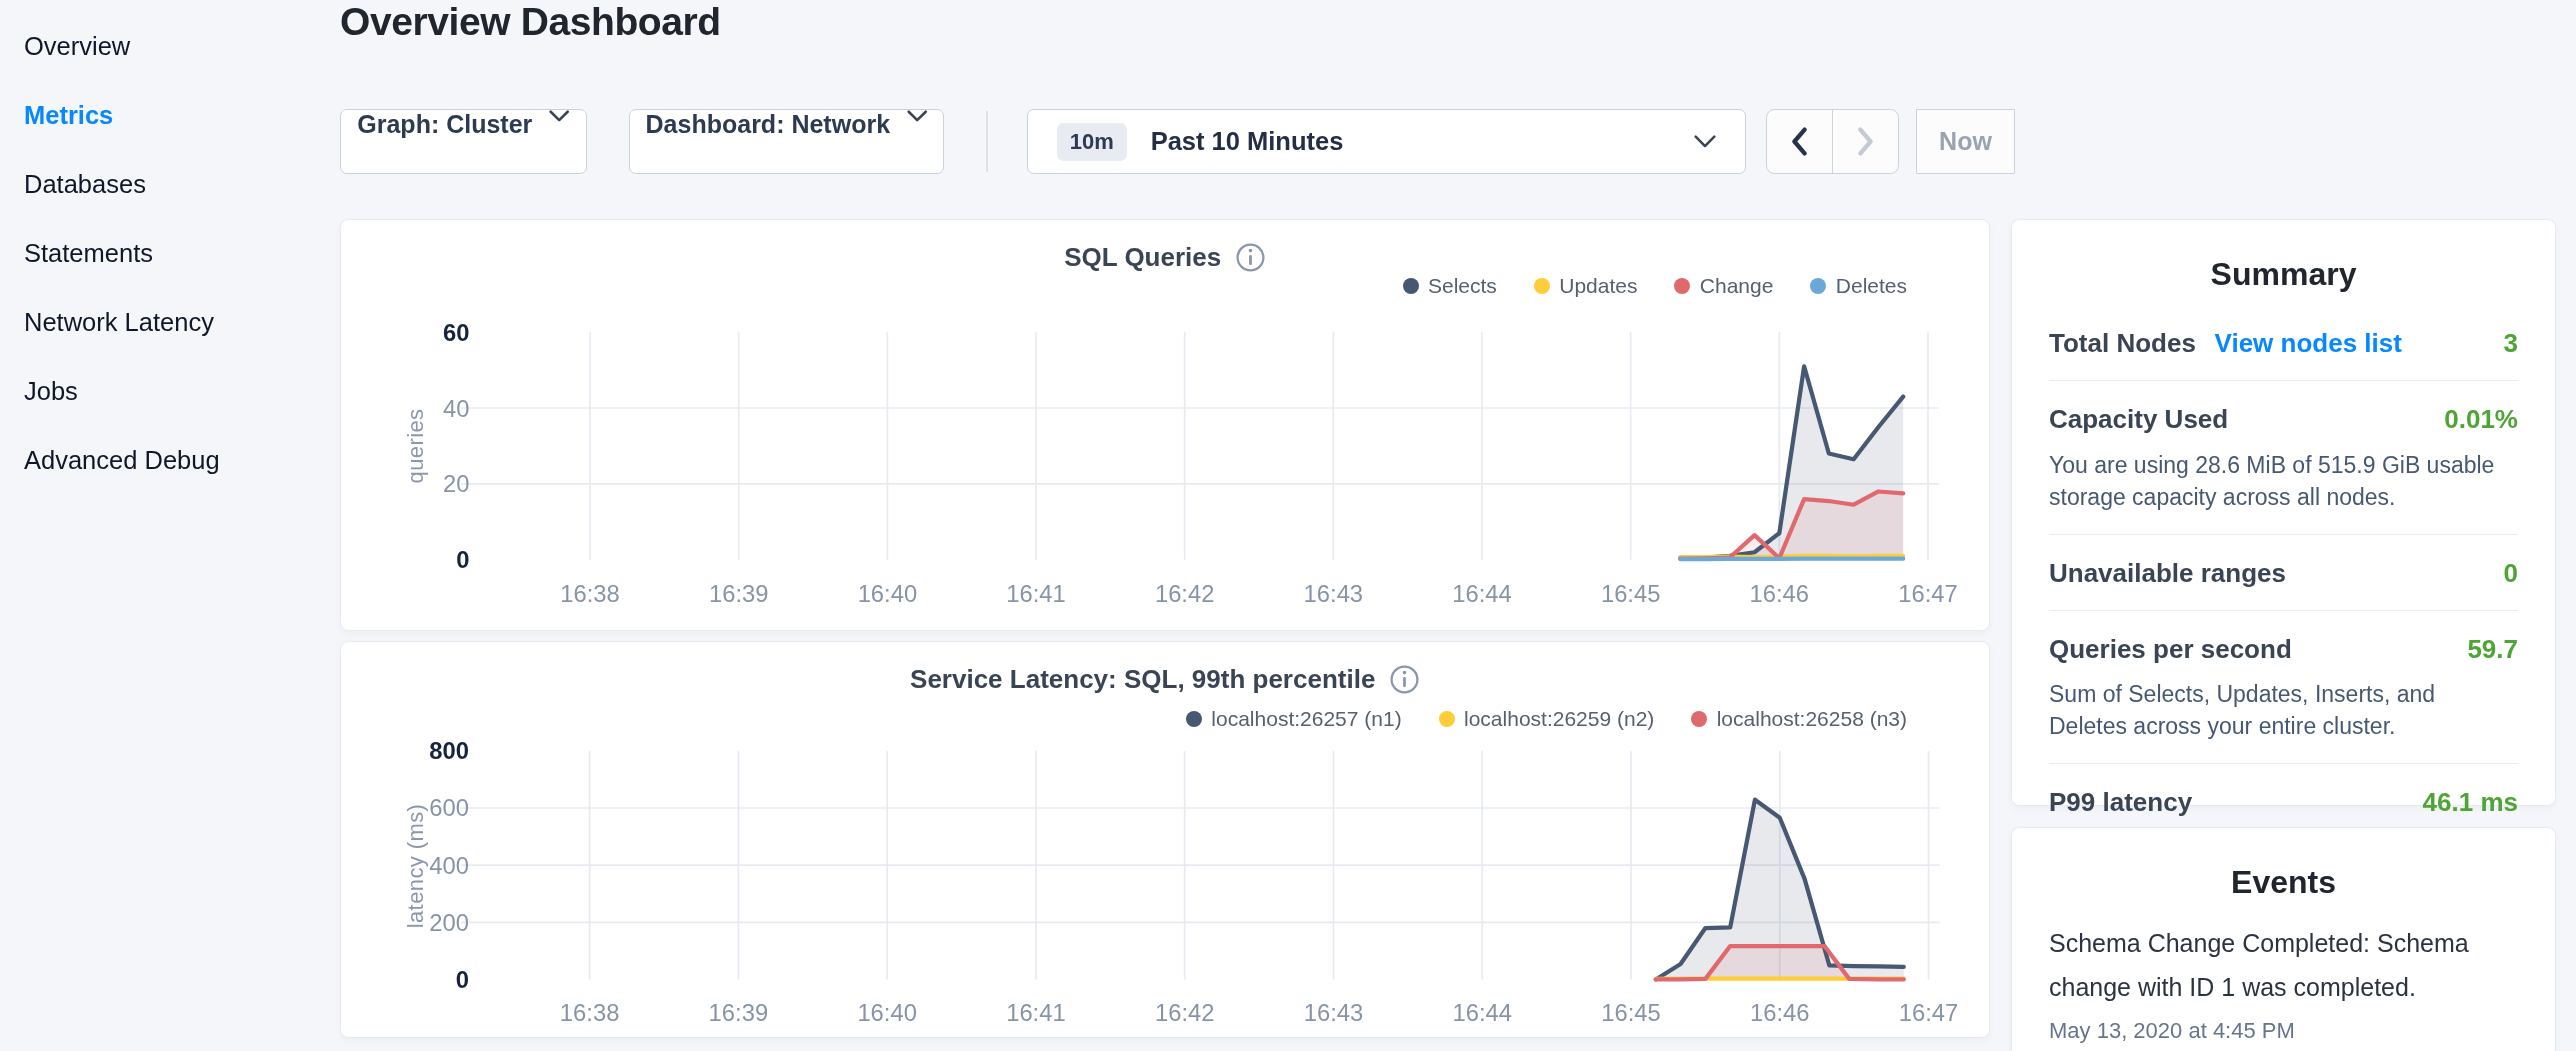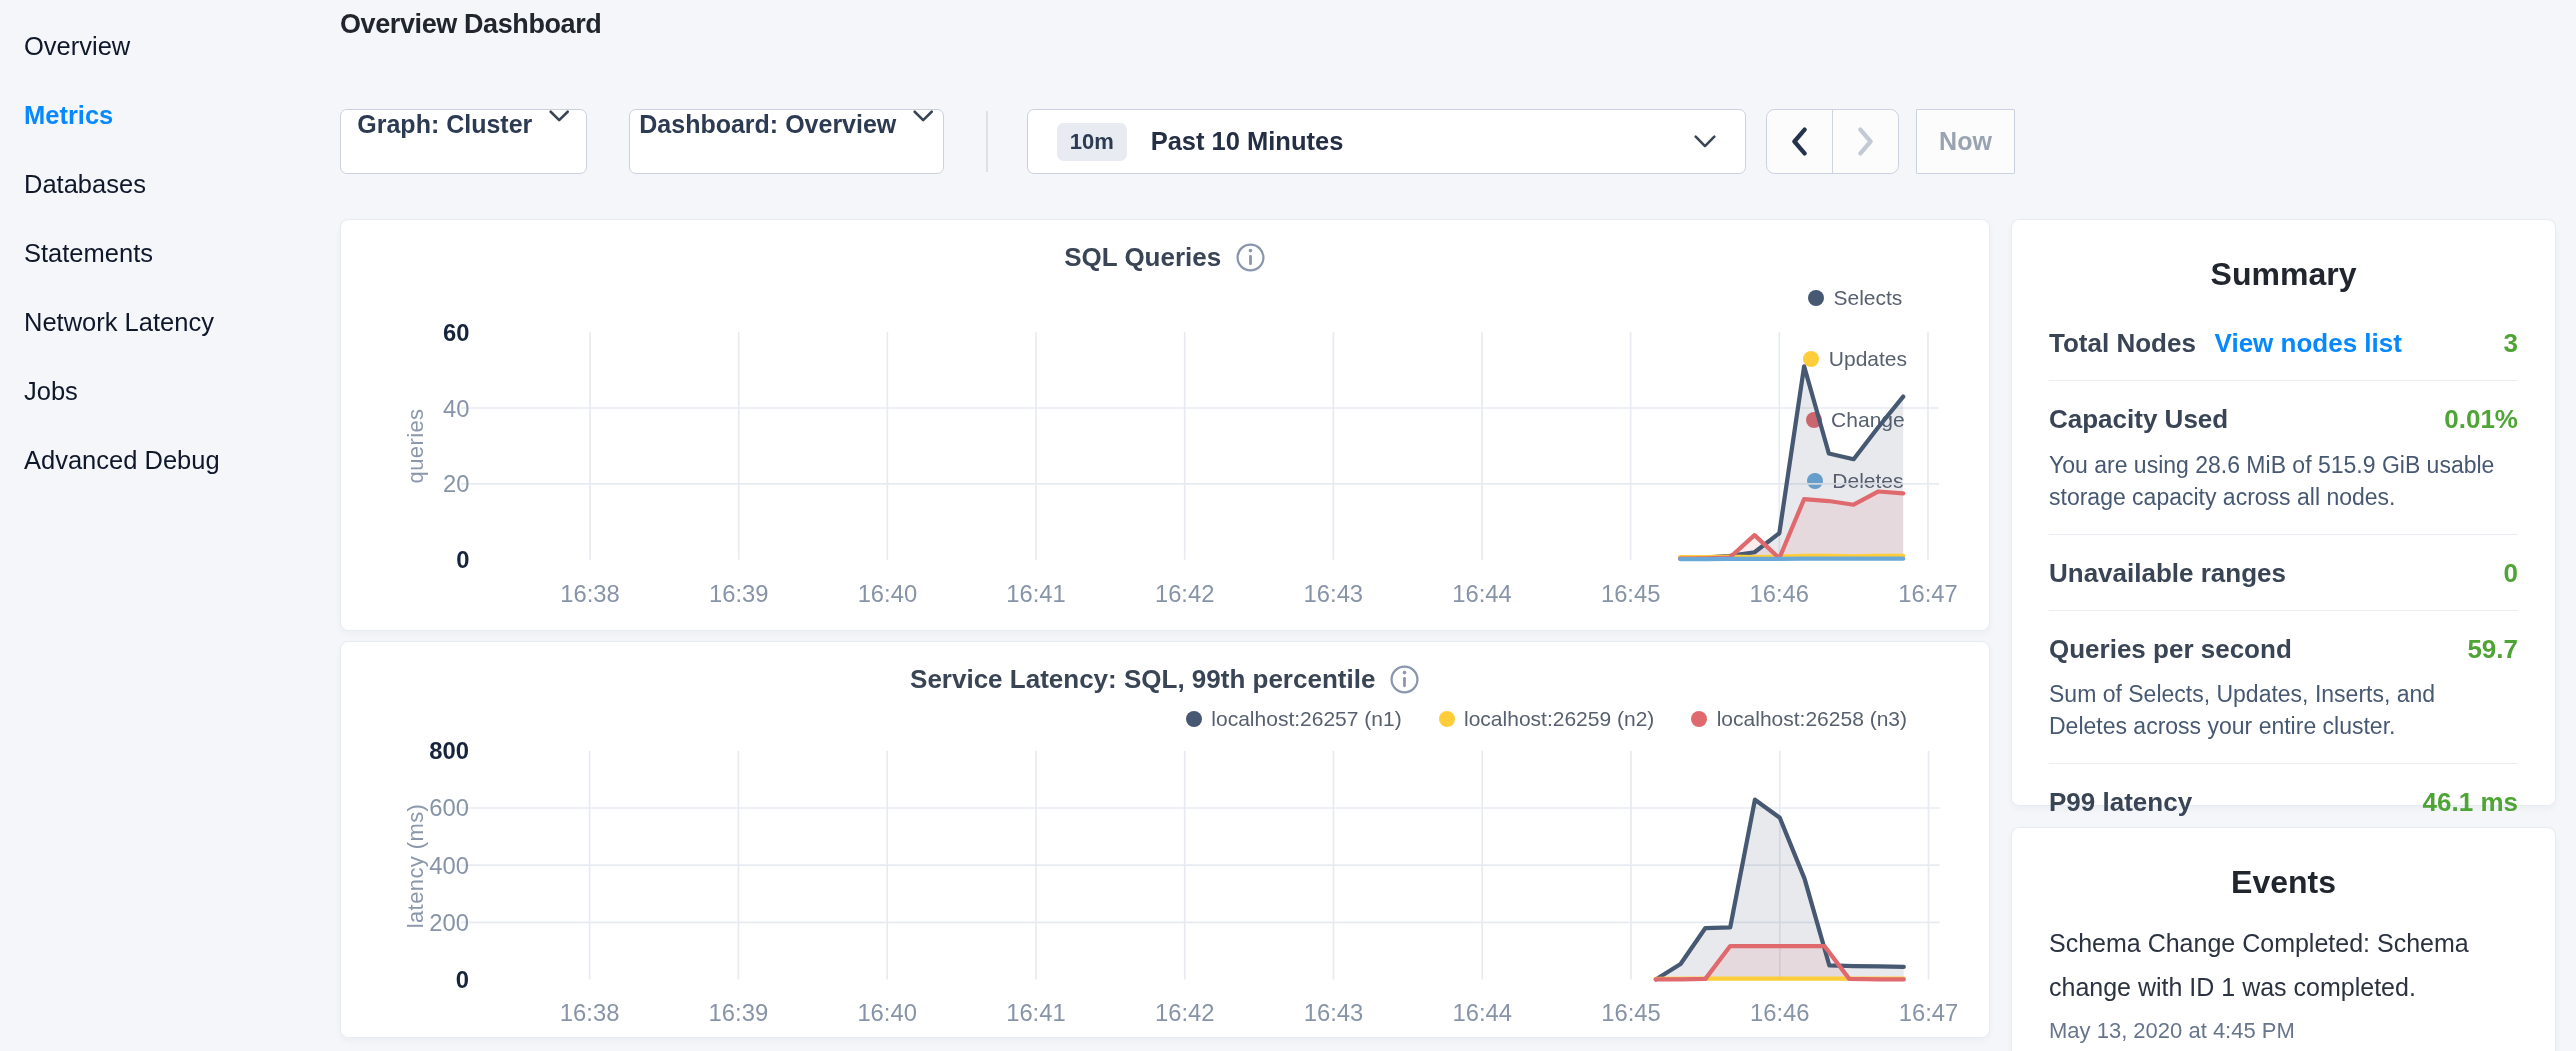--- a/index.html
+++ b/index.html
@@ -13,21 +13,21 @@
   
   .sidebar { position:absolute; left:0; top:0; width:325px; height:100%; }
   .sidebar ul { list-style:none; padding:12px 0 0 24px; }
   .sidebar li {
     height:69px; display:flex; align-items:center;
     font-size:25.5px; font-weight:400; color:#0f172a; cursor:pointer;
   }
   .sidebar li.active { color:#0788ff; font-weight:700; }
 
   
-  .page-title { position:absolute; left:340px; top:9px; font-size:27px; font-weight:600; color:#21262e; letter-spacing:-0.4px; }
+  .page-title { position:absolute; left:340px; top:0; font-size:39px; font-weight:600; color:#21262e; letter-spacing:-0.4px; }
 
   .controls { position:absolute; left:340px; top:109px; height:65px; width:1701px; }
   .ctl-btn {
     position:absolute; top:0; height:65px; background:#fff;
     border:1.7px solid #c9d1dd; border-radius:6.8px;
     display:flex; justify-content:center; gap:17px;
     font-size:25px; font-weight:700; color:#2c3a52; cursor:pointer;
   }
   .btn-graph { left:0; width:247px; }
   .btn-dash  { left:289px; width:315px; }
@@ -72,21 +72,21 @@
   .chart-title-row {
     position:absolute; top:22px; left:0; width:100%;
     display:flex; align-items:center; justify-content:center; gap:13.6px;
   }
   .chart-title { font-size:26px; font-weight:700; color:#394455; }
   .chart-legend {
     position:absolute; right:82px; display:flex; align-items:center; gap:37px;
   }
   .legend-item { display:flex; align-items:center; gap:9.4px; font-size:21px; color:#57606f; }
   .legend-dot { width:16px; height:16px; border-radius:50%; }
-  .legend-1 { top:66px;flex-direction:column; }
+  .legend-1 { top:54px; }
   .legend-2 { top:65px; }
 
   .ylabel {
     position:absolute; left:75px; font-size:22px; color:#8b97ab; letter-spacing:0.4px;
     transform:translate(-50%,-50%) rotate(-90deg); white-space:nowrap;
   }
   .chart-svg { position:absolute; left:0; top:0; }
 
   svg text.xtick { font-size:28px; fill:#8794a8; text-anchor:middle; font-family:"Liberation Sans","DejaVu Sans",sans-serif; }
   svg text.ytick { font-size:28px; fill:#8794a8; text-anchor:end; font-family:"Liberation Sans","DejaVu Sans",sans-serif; }
@@ -133,21 +133,21 @@
   <div class="controls">
     <div class="ctl-btn btn-graph">
       <span>Graph: Cluster</span>
       <span class="icon">
         <svg width="20.4" height="12.8" viewBox="0 0 24 15">
             <polyline points="2,2 12,12 22,2" fill="none" stroke="#394455" stroke-width="3" stroke-linecap="round" stroke-linejoin="round"></polyline>
           </svg>
       </span>
     </div>
     <div class="ctl-btn btn-dash">
-      <span>Dashboard: Overview</span>
+      <span>Dashboard: Network</span>
       <span class="icon">
         <svg width="20.4" height="12.8" viewBox="0 0 24 15">
             <polyline points="2,2 12,12 22,2" fill="none" stroke="#394455" stroke-width="3" stroke-linecap="round" stroke-linejoin="round"></polyline>
           </svg>
       </span>
     </div>
     <div class="ctl-divider"></div>
 
     <div class="time-picker">
       <span class="time-badge">10m</span>

